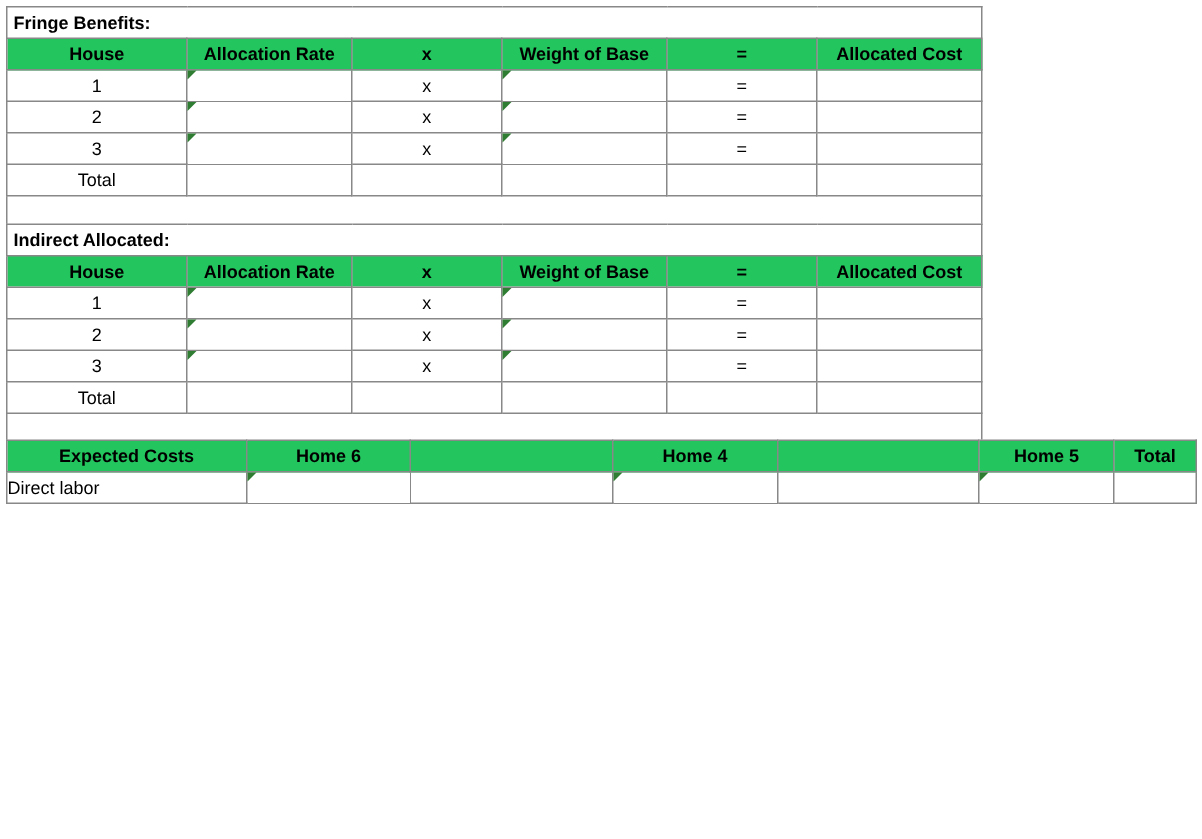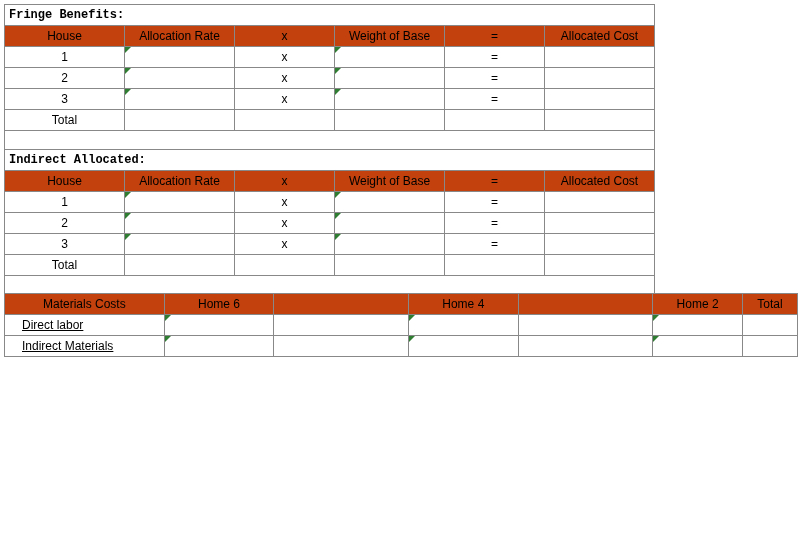--- a/index.html
+++ b/index.html
@@ -14,32 +14,31 @@
     border-collapse: collapse;
     width: 794px;
   }
   td, th {
     border: 1px solid #888;
     padding: 3px 4px;
     height: 18px;
     box-sizing: border-box;
   }
   .hdr {
-    background: #c2410c;
-    font-weight: normal;
+    background: #22c55e;
+    font-weight: bold;
     text-align: center;
   }
   .section-title {
     font-weight: bold;
     text-align: left;
     padding-left: 4px;
-    font-family: Liberation Mono, monospace;
   }
   .center { text-align: center; }
-  .indent { padding-left: 17px; text-decoration: underline; }
+  .indent { padding-left: 0; }
   .spacer td { border-left:1px solid #888; border-right:1px solid #888; border-top:none;border-bottom:none; height:18px;}
   
   .inp {
     position: relative;
     background: #fff;
   }
   .inp::before {
     content: "";
     position: absolute;
     left: 0;
@@ -197,39 +196,30 @@
     <col class="e1">
       <col class="e2">
       <col class="e3">
       <col class="e4">
       <col class="e5">
       <col class="e6">
       <col class="e7">
   </colgroup>
   <tbody>
   <tr>
-    <td class="hdr">Materials Costs</td>
+    <td class="hdr">Expected Costs</td>
     <td class="hdr">Home 6</td>
     <td class="hdr"></td>
     <td class="hdr">Home 4</td>
     <td class="hdr"></td>
-    <td class="hdr">Home 2</td>
+    <td class="hdr">Home 5</td>
     <td class="hdr">Total</td>
   </tr>
   <tr>
     <td class="indent">Direct labor</td>
-    <td class="inp"></td>
-    <td></td>
-    <td class="inp"></td>
-    <td></td>
-    <td class="inp"></td>
-    <td></td>
-  </tr>
-  <tr>
-    <td class="indent">Indirect Materials</td>
     <td class="inp"></td>
     <td></td>
     <td class="inp"></td>
     <td></td>
     <td class="inp"></td>
     <td></td>
   </tr>
 </tbody>
   </table>
 

